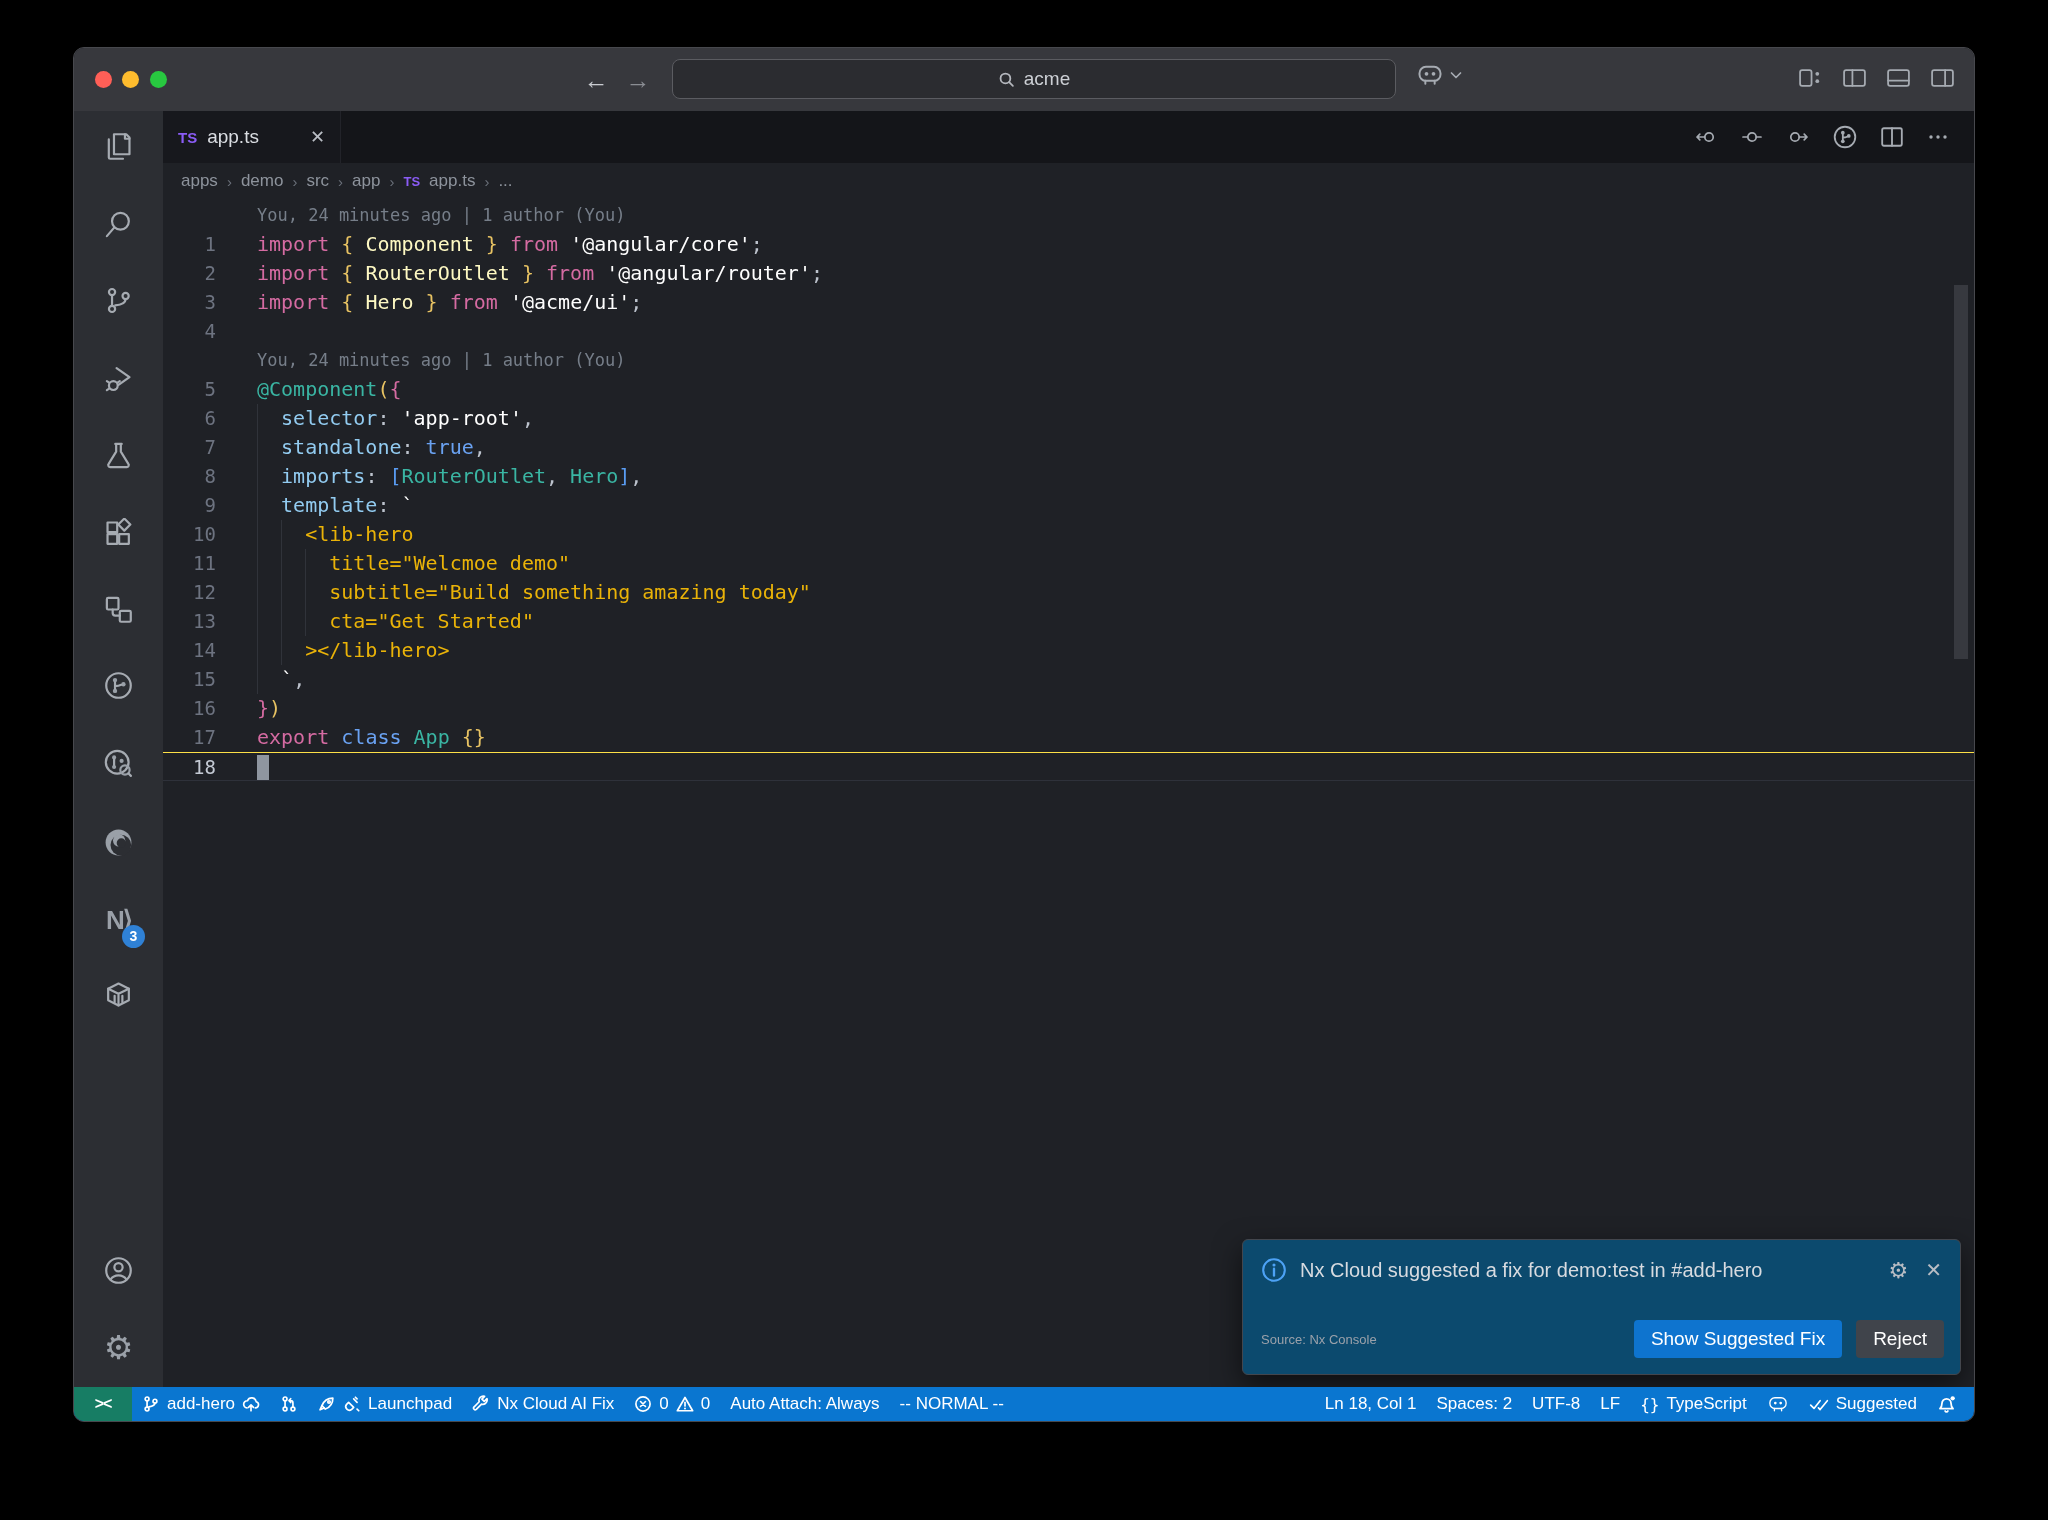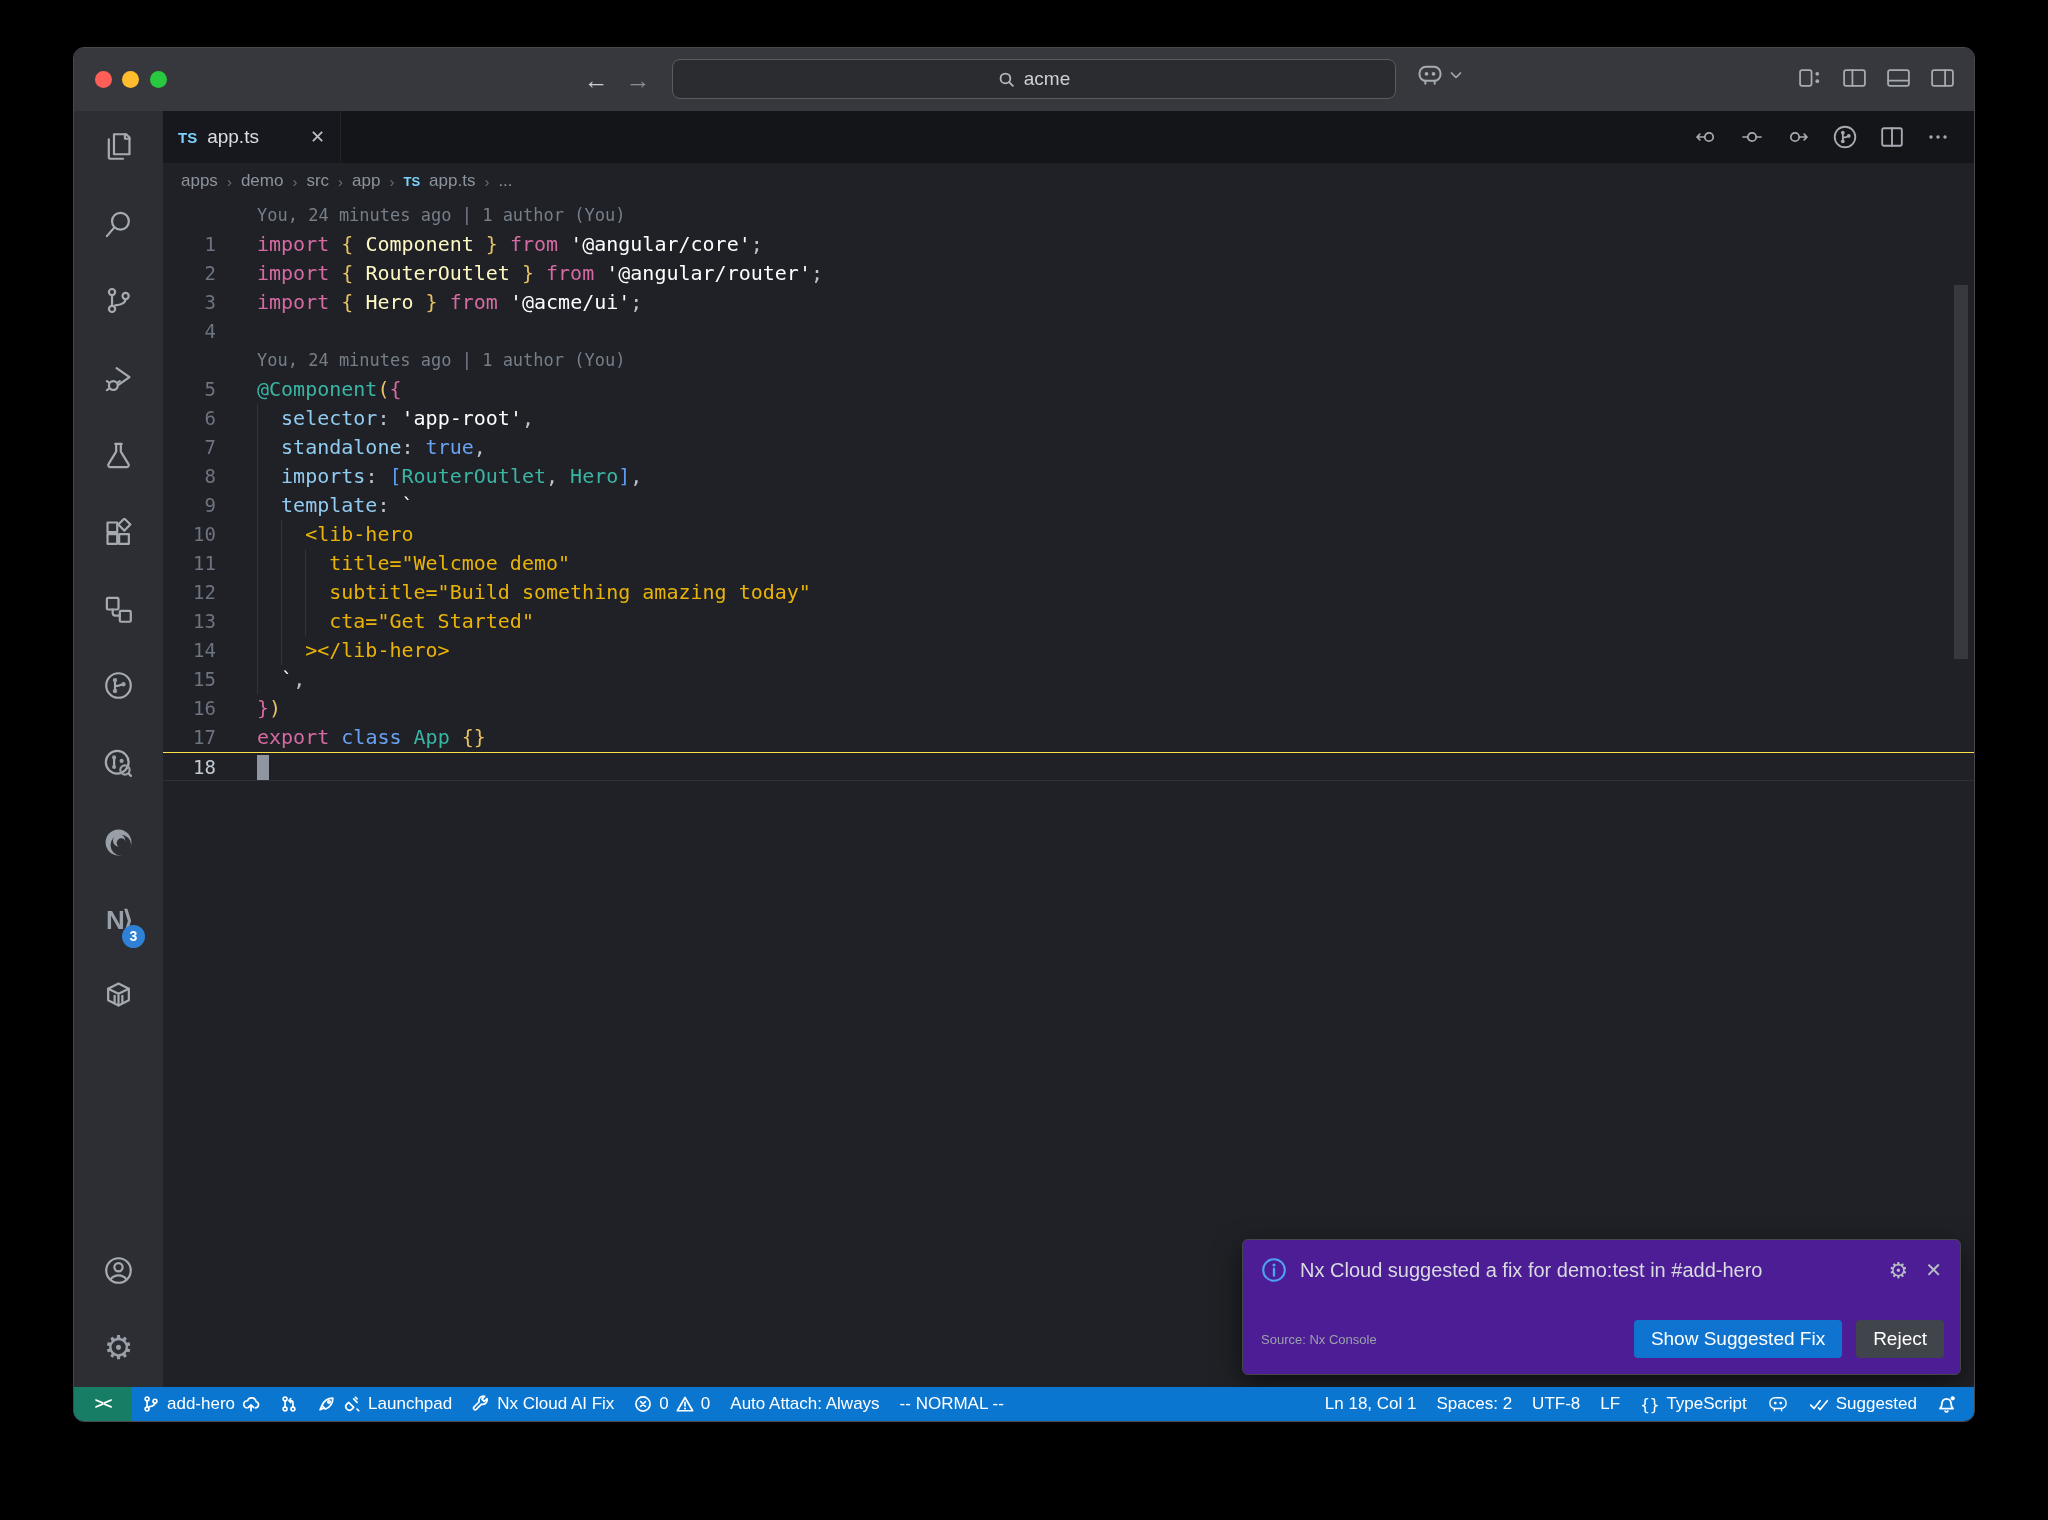--- a/index.html
+++ b/index.html
@@ -25,21 +25,21 @@
   .activitybar{width:89px;background:#2c2e33;position:relative;flex:none;}
   .ab-item{position:absolute;left:0;width:89px;height:38px;display:flex;align-items:center;justify-content:center;color:#9aa0a8;}
   .ab-item svg{width:31px;height:31px;}
   .nx-logo{font-weight:bold;font-size:26px;letter-spacing:-2px;color:#9aa0a8;position:relative;font-family:"Liberation Sans",sans-serif;}
   .badge{position:absolute;right:-14px;bottom:-12px;width:23px;height:23px;border-radius:50%;background:#2f81d6;color:#fff;font-size:14px;font-weight:bold;display:flex;align-items:center;justify-content:center;letter-spacing:0;}
   .gear-glyph{font-size:33px;line-height:1;color:#9aa0a8;font-family:"DejaVu Sans",sans-serif;}
   
   .main{flex:1;position:relative;background:#1f2126;min-width:0;}
   .tabbar{height:52px;background:#141519;display:flex;align-items:stretch;}
   .tab{width:178px;box-sizing:border-box;display:flex;align-items:center;padding:0 15px;background:#17181d;border-right:1px solid #222329;color:#dadde2;font-size:19px;gap:10px;}
-  .ts-badge{color:#7dd3fc;font-weight:bold;font-size:15px;}
+  .ts-badge{color:#8b5cf6;font-weight:bold;font-size:15px;}
   .tab-close{margin-left:auto;color:#b9bdc4;font-size:18px;}
   .editor-actions{margin-left:auto;display:flex;align-items:center;gap:22px;padding-right:24px;}
   .breadcrumb{height:36px;display:flex;align-items:center;padding-left:18px;font-size:17px;color:#8d939c;gap:9px;}
   .bc-sep{color:#6a707a;font-size:15px;}
   .editor{position:absolute;top:88px;left:0;right:0;bottom:0;overflow:hidden;}
   .lines{position:relative;padding-top:2px;}
   .row{position:relative;height:29px;line-height:29px;font-family:"DejaVu Sans Mono",monospace;font-size:20px;}
   .row.current{border-top:1px solid #fde047;border-bottom:1px solid #2e313a;box-sizing:border-box;}
   .num{position:absolute;left:0;width:53px;text-align:right;color:#6d7380;font-size:19px;}
   .num.active{color:#c3c9d3;}
@@ -51,21 +51,21 @@
   .tk-y{color:#e8c363}
   .tk-blue{color:#fef9c3}
   .tk-teal{color:#3ab5a3}
   .tk-prop{color:#92cbf0}
   .tk-str{color:#ffffff}.tk-tmpl{color:#eab308}
   .tk-punc{color:#bdc3cd}
   .tk-blue2{color:#6aa2f2}
   .tk-bblue{color:#5a9cf2}
   .scrollthumb{position:absolute;right:6px;top:86px;width:14px;height:374px;background:#3d4046;opacity:.8;}
   
-  .toast{position:absolute;left:1168px;top:1191px;width:719px;height:136px;background:#4c1d95;border:1px solid #43464d;border-radius:6px;box-shadow:0 10px 28px rgba(0,0,0,.55);box-sizing:border-box;}
+  .toast{position:absolute;left:1168px;top:1191px;width:719px;height:136px;background:#0c4a6e;border:1px solid #43464d;border-radius:6px;box-shadow:0 10px 28px rgba(0,0,0,.55);box-sizing:border-box;}
   .toast-head{display:flex;align-items:center;gap:13px;padding:17px 18px 0 18px;}
   .toast-title{flex:1;color:#d8dbe0;font-size:20px;}
   .toast-gear{color:#b9bdc4;font-size:22px;font-family:"DejaVu Sans",sans-serif;}
   .toast-close{color:#b9bdc4;font-size:20px;margin-left:4px;}
   .toast-foot{position:absolute;left:18px;right:16px;bottom:16px;display:flex;align-items:center;}
   .toast-src{color:#9ba1aa;font-size:13px;}
   .toast-btns{margin-left:auto;display:flex;gap:14px;}
   .btn{border-radius:4px;font-size:19px;padding:8px 17px;color:#fff;}
   .btn.primary{background:#0e74cf;}
   .btn.secondary{background:#40444b;}

